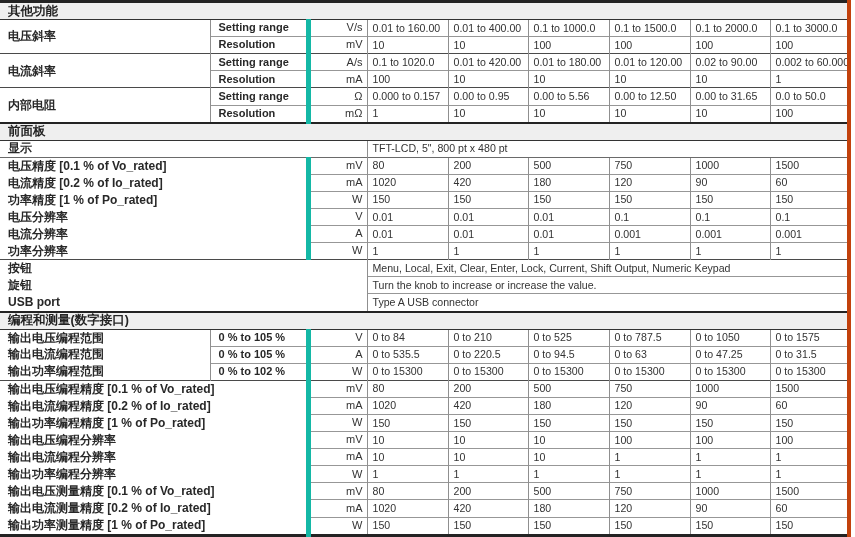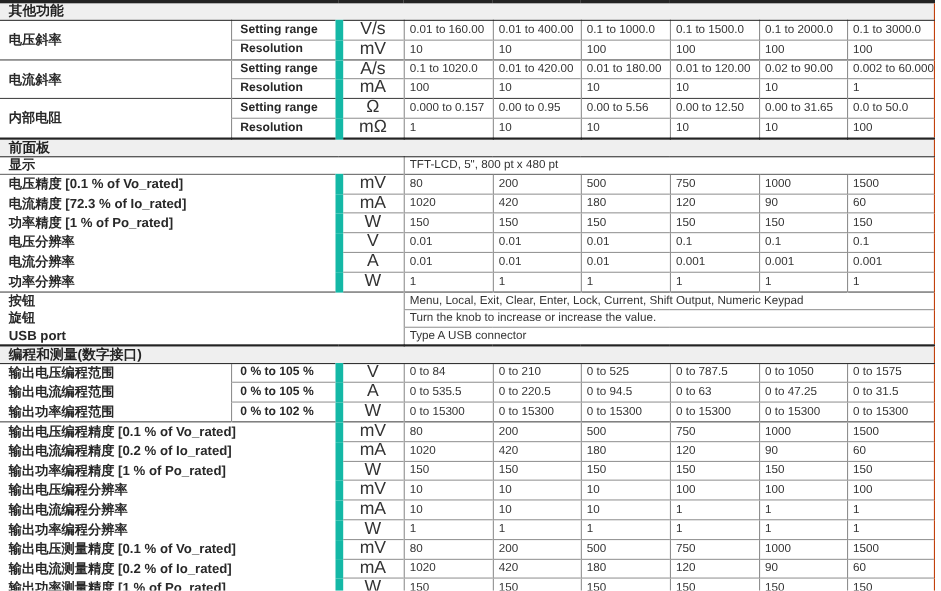--- a/index.html
+++ b/index.html
@@ -9,31 +9,31 @@
     color:#333;
   }
   table.spec {
     border-collapse:collapse; table-layout:fixed;
     width:849px; height:537px;
     border-top:3px solid #232323;
     border-bottom:3px solid #232323;
   }
   td { border:0; padding:0 4px; height:15px; line-height:1.05; vertical-align:middle;
        white-space:nowrap; overflow:hidden; }
-  td:last-child { border-right:1px solid #c2410c;margin-top:24px; }
+  td:last-child { border-right:4px solid #c2410c;margin-top:24px; }
   td.section {
     background:#efefef; font-weight:bold; font-size:12.5px; color:#232323;
     padding-left:8px;
     border-top:2.5px solid #232323; border-bottom:1.5px solid #333333;
   }
   td.lbl { font-weight:bold; font-size:12px; color:#282828; padding-left:8px;margin-left:36px; }
   td.sub { font-weight:bold; font-size:11px; color:#282828; padding-left:8px;
            border-left:1px solid #8f8f8f; }
-  td.unit { font-size:16px; text-align:center; color:#333;
-            border-left:7px solid #14b8a6; }
+  td.unit { font-size:11px; text-align:right; color:#333;
+            border-left:5px solid #14b8a6; }
   td.val { font-size:10.6px; color:#333; padding-left:5px;
            border-left:1px solid #8f8f8f; }
   .sep-in  { border-top:1px solid #979797; }
   .sep-thin{ border-top:1px solid #6a6a6a; }
   .sep-mid { border-top:1.5px solid #4a4a4a; }
 </style>
 </head>
 <body>
 
 <div class="sheet">
@@ -127,21 +127,21 @@
           <td class="lbl sep-thin" colspan="2">电压精度 [0.1 % of Vo_rated]</td>
           <td class="unit sep-thin">mV</td>
           <td class="val sep-thin">80</td>
           <td class="val sep-thin">200</td>
           <td class="val sep-thin">500</td>
           <td class="val sep-thin">750</td>
           <td class="val sep-thin">1000</td>
           <td class="val sep-thin">1500</td>
         </tr>
         <tr>
-          <td class="lbl " colspan="2">电流精度 [72.3 % of Io_rated]</td>
+          <td class="lbl " colspan="2">电流精度 [0.2 % of Io_rated]</td>
           <td class="unit sep-in">mA</td>
           <td class="val sep-in">1020</td>
           <td class="val sep-in">420</td>
           <td class="val sep-in">180</td>
           <td class="val sep-in">120</td>
           <td class="val sep-in">90</td>
           <td class="val sep-in">60</td>
         </tr>
         <tr>
           <td class="lbl " colspan="2">功率精度 [1 % of Po_rated]</td>

